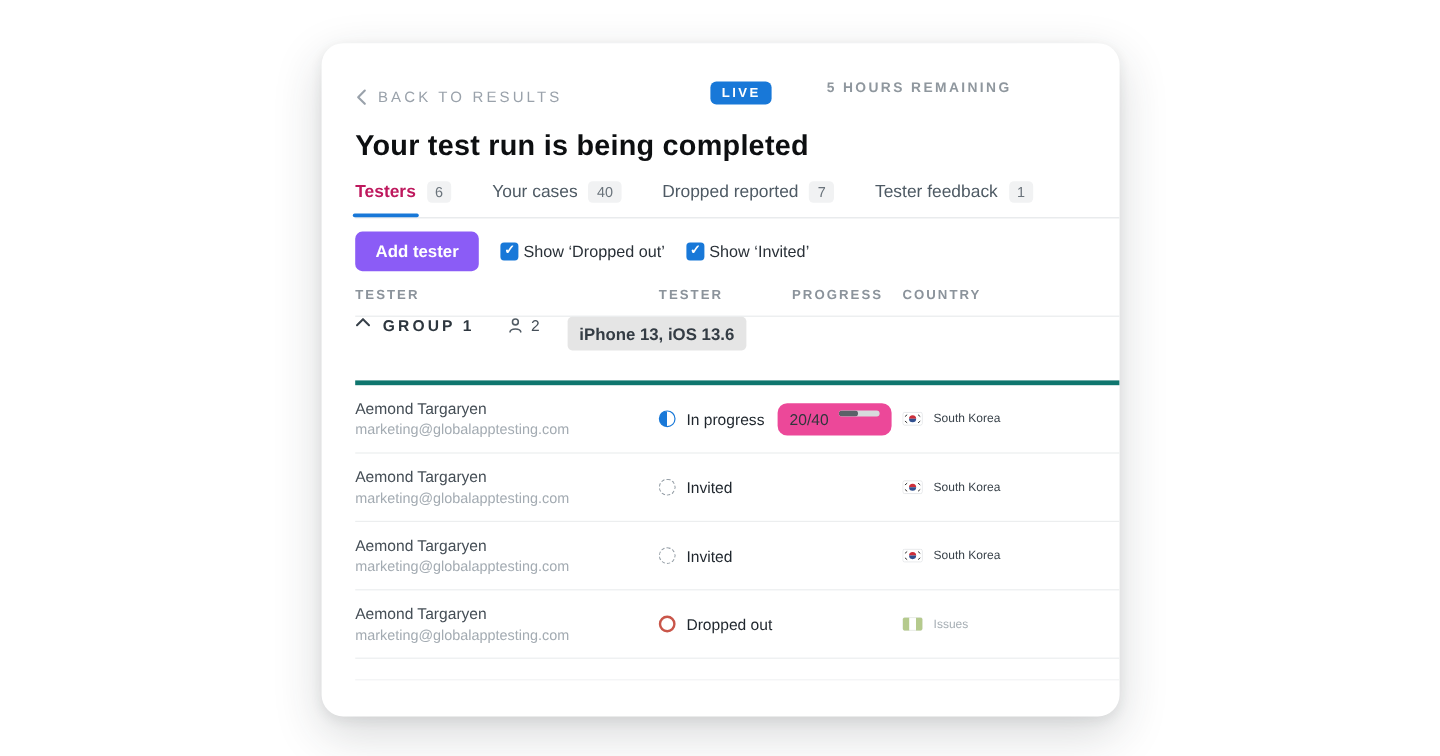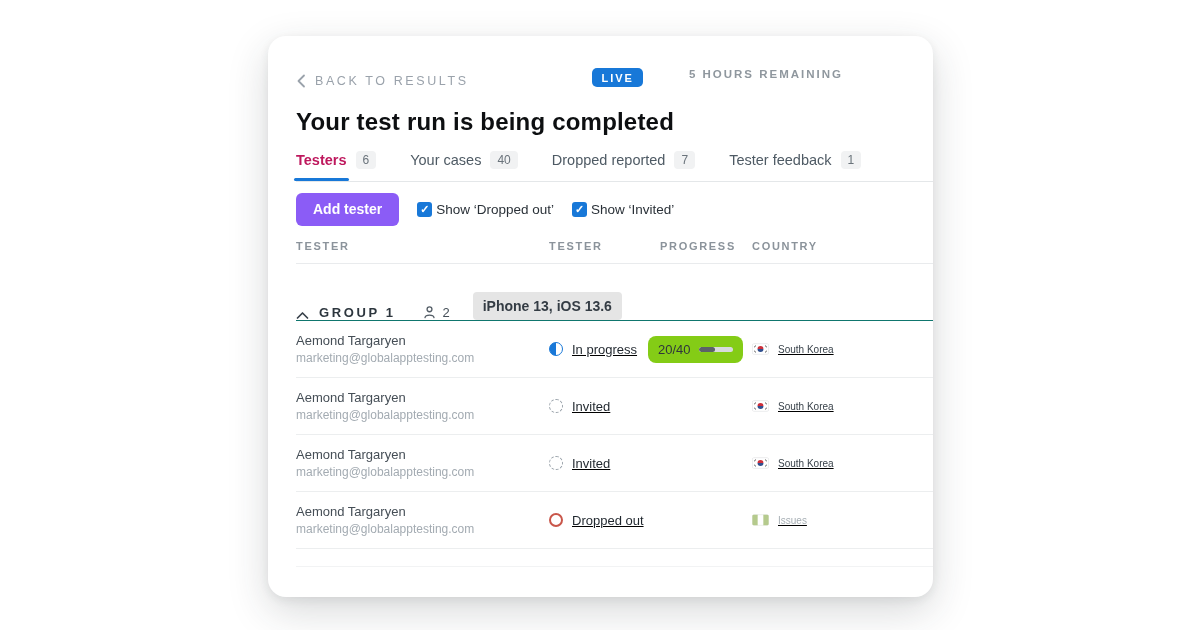--- a/index.html
+++ b/index.html
@@ -44,39 +44,39 @@
     display:flex; align-items:center; justify-content:center; }
   .checkbox-box::after { content:"\2713"; color:#fff; font-size:11px; font-weight:700; line-height:1; }
   .checkbox-label { font-size:13.5px; color:#2a3138; }
 
   
   .grid { display:grid; grid-template-columns:253px 99px 104px 1fr; align-items:center; }
   .thead { margin-top:8px; padding:6px 0 11px; border-bottom:1px solid #e9ebed; }
   .th { font-size:11px; font-weight:700; letter-spacing:1.7px; color:#8b939b; }
   .th.progress { padding-left:12px; }
 
-  .group-row { display:flex; align-items:flex-end; height:57px; border-bottom:1px solid #0f766e; }
+  .group-row { display:flex; align-items:flex-start; height:57px; border-bottom:4px solid #0f766e; }
   .group-label { font-size:13px; font-weight:700; letter-spacing:2.6px; color:#2d363e; margin-left:10px; }
   .members { display:flex; align-items:center; gap:5px; margin-left:27px; }
   .member-count { font-size:13px; color:#454f58; }
   .device-badge { margin-left:23px; background:#e5e5e5; color:#343c44; font-size:14px;
     font-weight:700; padding:6px 10px; border-radius:4px; }
 
   .trow { height:57px; border-bottom:1px solid #eceeef; }
   .tester-name { font-size:13px; color:#454e56; }
   .tester-email { font-size:12px; color:#a3abb2; margin-top:3px; }
 
-  .status-cell, .country-cell { display:flex; align-items:center; gap:9px;text-decoration:underline; }
+  .status-cell, .country-cell { display:flex; align-items:center; gap:9px; }
   .sicon { width:14px; height:14px; border-radius:50%; flex:none; }
   .st-inprogress { border:1.5px solid #1878d8; background:linear-gradient(90deg,#1878d8 0 50%,#ffffff 50%); }
   .st-invited { border:1.5px dashed #98a1a9; background:#fff; }
   .st-dropped { border:2px solid #c9564a; background:#fff; }
   .status-label { font-size:13px; color:#1f262d; }
 
-  .pill { display:inline-flex; align-items:center; gap:8px; background:#84cc16;
+  .pill { display:inline-flex; align-items:flex-start; gap:8px; background:#ec4899;
     border-radius:8px; padding:6px 10px; }
   .pill-text { font-size:13px; color:#2f363c; }
   .mini-bar { width:34px; height:5px; background:#d7dadd; border-radius:3px; overflow:hidden; display:block; }
   .mini-fill { display:block; height:100%; background:#5b6268; border-radius:3px; }
 
   .country-label { font-size:10px; color:#39424a; }
   .trow.dimmed .country-label { color:#a7afb5; }
 
   .partial-row { height:18px; border-bottom:1px solid #f2f3f4; }
 

